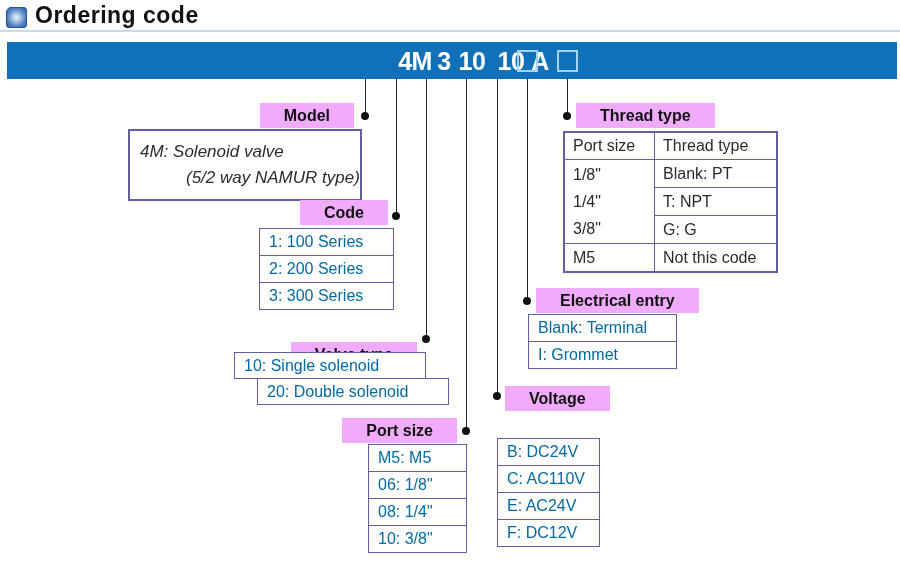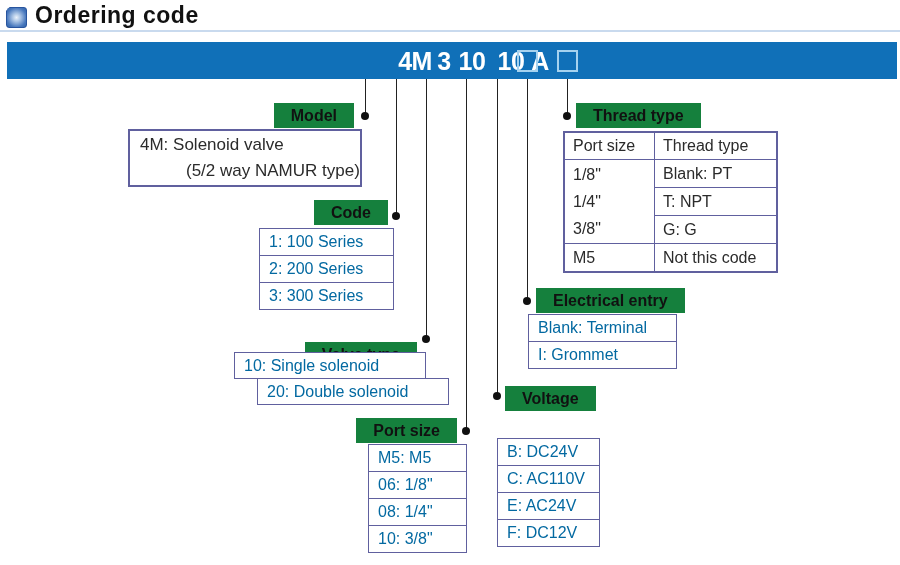--- a/index.html
+++ b/index.html
@@ -18,31 +18,31 @@
   .banner{position:absolute;left:7px;top:42px;width:890px;height:37px;background:#1070b8;}
   .seg{position:absolute;top:46px;transform:translateX(-50%);color:#fff;font-weight:bold;
     font-size:25px;line-height:30px;letter-spacing:-0.5px;white-space:nowrap;margin-left:48px;}
   .ph-box{position:absolute;top:50px;width:17px;height:18px;border:2px solid #a5d2ef;background:transparent;}
 
   
   .vline{position:absolute;top:79px;width:1px;background:#222;}
   .dot{position:absolute;width:8px;height:8px;border-radius:50%;background:#101010;}
 
   
-  .glabel{position:absolute;background:#15803d;color:#111;font-weight:bold;font-size:16px;
-    line-height:19px;padding:3px 17px;white-space:nowrap;}
+  .glabel{position:absolute;background:#f0abfc;color:#111;font-weight:bold;font-size:16px;
+    line-height:19px;padding:3px 24px;white-space:nowrap;}
 
   
   .cell{position:absolute;background:#fff;border:1px solid #60609e;box-sizing:border-box;
     font-size:16px;color:#0369a1;display:flex;align-items:center;padding-left:9px;white-space:nowrap;}
 
   
-  .model-box{position:absolute;left:128px;top:129px;width:234px;height:58px;background:#fff;
+  .model-box{position:absolute;left:128px;top:129px;width:234px;height:72px;background:#fff;
     border:2px solid #60609e;box-sizing:border-box;display:flex;flex-direction:column;
-    justify-content:center;font-size:17px;color:#2b2b2b;}
+    justify-content:center;font-size:17px;color:#2b2b2b;font-style:italic;}
   .model-box .l1{padding-left:10px;line-height:26px;white-space:nowrap;}
   .model-box .l2{padding-left:56px;line-height:26px;white-space:nowrap;}
 
   
   table.thread{position:absolute;left:563px;top:131px;border-collapse:collapse;
     font-size:16px;color:#2b2b2b;border:2px solid #60609e;}
   table.thread th,table.thread td{border:1px solid #60609e;font-weight:normal;text-align:left;
     padding:0 4px 0 8px;white-space:nowrap;}
   table.thread th{height:26px;}
   table.thread td{height:27px;}

